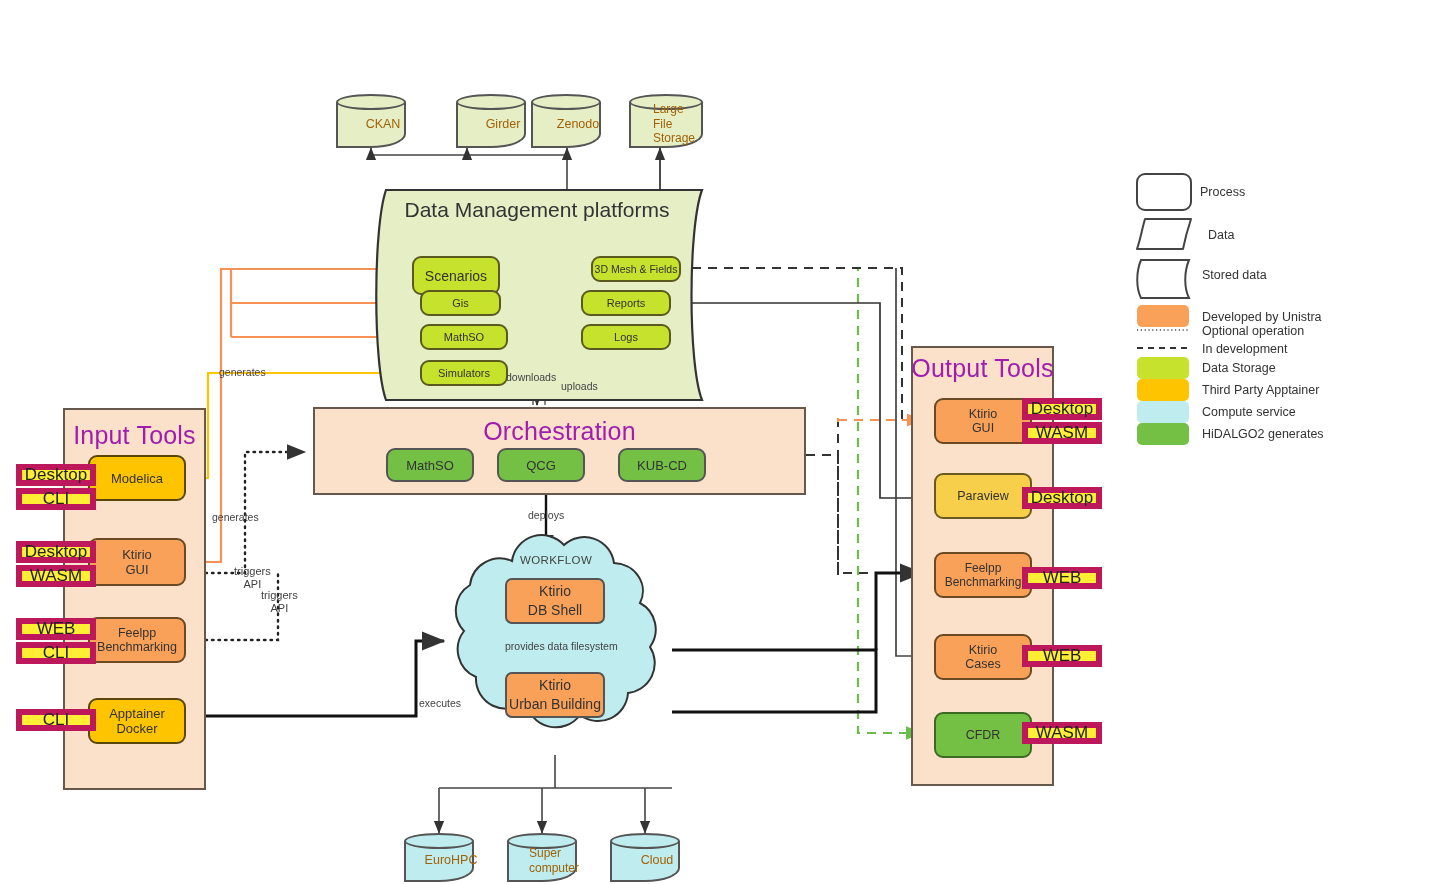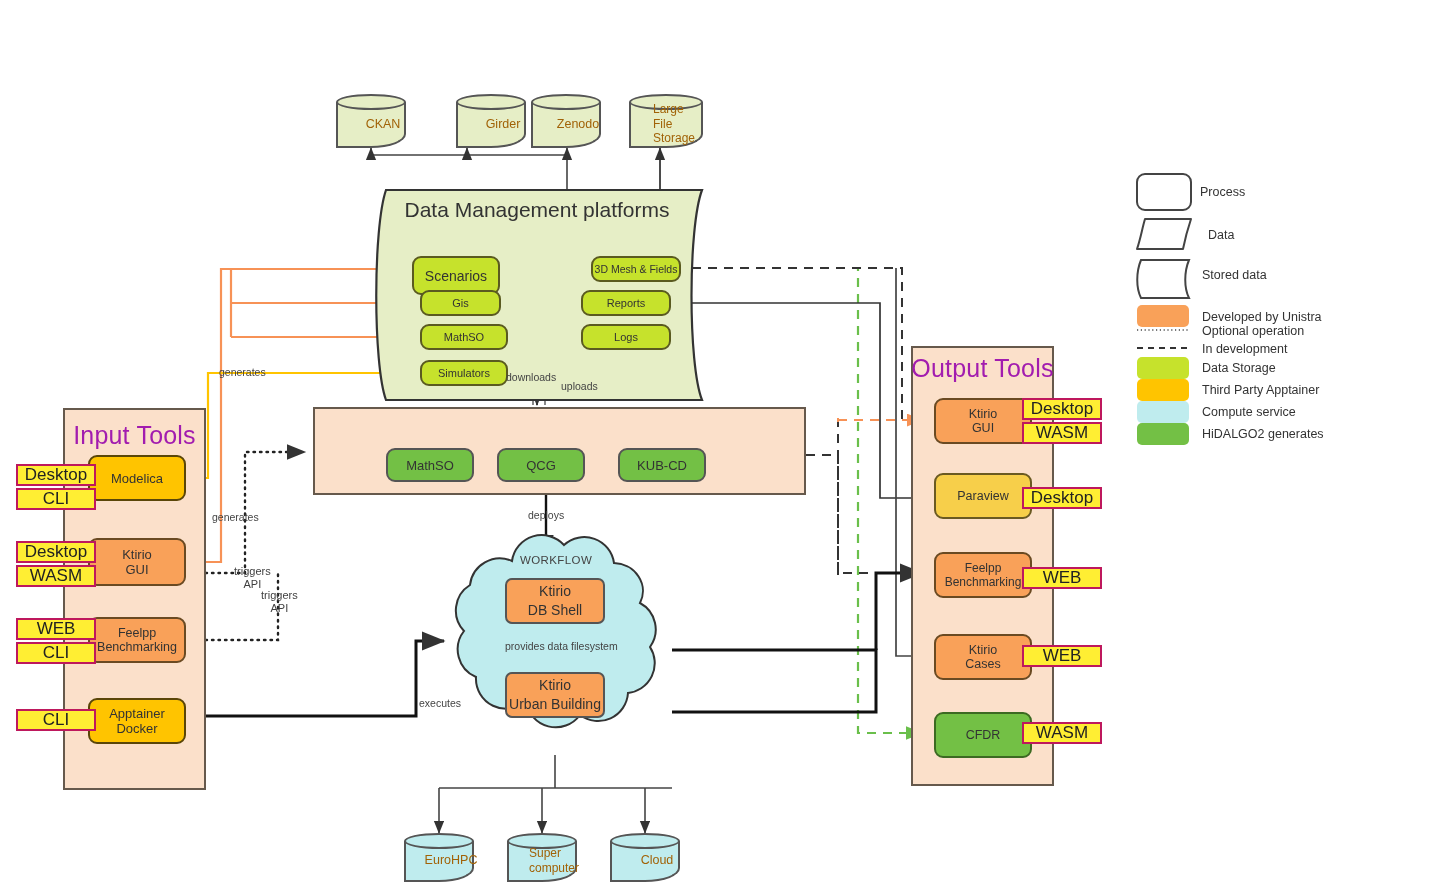--- a/index.html
+++ b/index.html
@@ -6,21 +6,21 @@
   body{width:1445px;height:884px;font-family:"Liberation Sans",sans-serif;position:relative;overflow:hidden;}
   #stage{position:absolute;left:0;top:0;width:1445px;height:884px;}
   svg#wires{position:absolute;left:0;top:0;width:1445px;height:884px;pointer-events:none;}
   .node{position:absolute;box-sizing:border-box;display:flex;align-items:center;justify-content:center;text-align:center;color:#333333;}
   .rr{border:2px solid #555555;border-radius:9px;}
   
   .panel{position:absolute;box-sizing:border-box;border:2px solid #66594c;background:#fbe0ca;}
   .panel-title{position:absolute;font-size:25px;color:#a21caf;letter-spacing:.2px;}
   .sub-title{position:absolute;font-size:22px;color:#333;}
   
-  .badge{position:absolute;box-sizing:border-box;background:#ffee33;border:2px solid #be185d;display:flex;align-items:center;justify-content:center;font-size:17px;color:#222;}
+  .badge{position:absolute;box-sizing:border-box;background:#ffee33;border:6px solid #be185d;display:flex;align-items:center;justify-content:center;font-size:17px;color:#222;}
   
   .f-unistra{background:#f9a159;}
   .f-thirdparty{background:#ffc400;}
   .f-thirdparty2{background:#f7cf4a;}
   .f-datastore{background:#c6e22c;}
   .f-hidalgo{background:#73c045;}
   .f-compute{background:#bfecee;}
   .f-dmp{background:#e6eec6;}
   .lbl{position:absolute;font-size:10.5px;color:#444;background:transparent;white-space:nowrap;}
   .lbl2{position:absolute;font-size:11px;color:#3f3f3f;white-space:nowrap;text-align:center;line-height:1.15;}
@@ -212,20 +212,21 @@
       <span>Reports</span>
     </div>
   <div class="node rr f-datastore" style="left:581px;top:324px;width:90px;height:26px;font-size:11px;border-color:#5a5a20;">
       <span>Logs</span>
     </div>
 
   <div class="lbl" style="left:490px;top:371px;padding-left:16px;">downloads</div>
   <div class="lbl" style="left:532px;top:380px;margin-left:29px;">uploads</div>
 
   <div class="panel" style="left:313px;top:407px;width:493px;height:88px;"></div>
+  <div class="panel-title" style="left:313px;top:417px;width:493px;text-align:center;">Orchestration</div>
   <div class="node rr f-hidalgo" style="left:386px;top:448px;width:88px;height:34px;font-size:13px;">
       <span>MathSO</span>
     </div>
   <div class="node rr f-hidalgo" style="left:497px;top:448px;width:88px;height:34px;font-size:13px;">
       <span>QCG</span>
     </div>
   <div class="node rr f-hidalgo" style="left:618px;top:448px;width:88px;height:34px;font-size:13px;">
       <span>KUB-CD</span>
     </div>
   <div class="lbl" style="left:528px;top:509px;">deploys</div>

